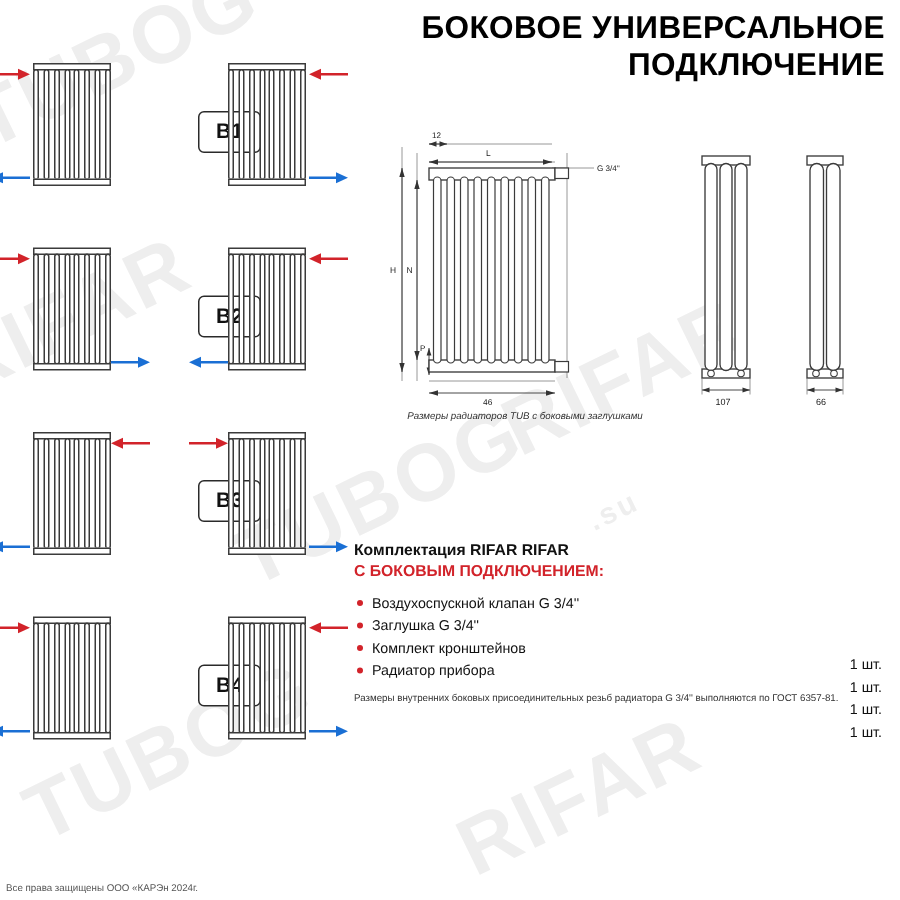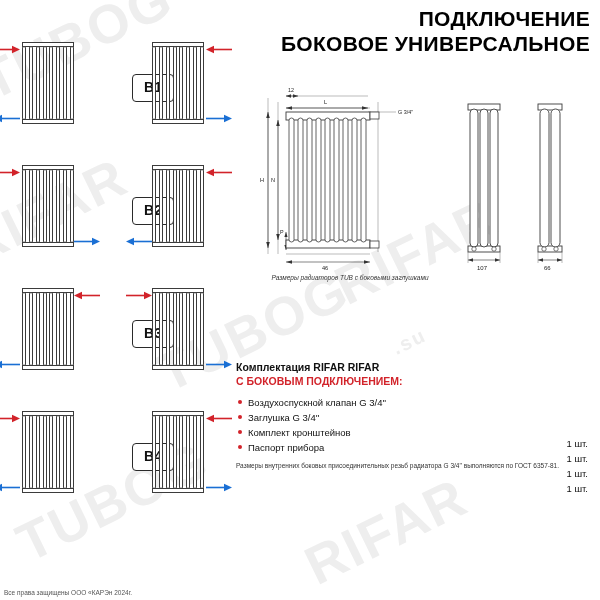--- a/index.html
+++ b/index.html
@@ -232,22 +232,22 @@
   <div class="wm-text" style="left:-26px; top:8px; font-size:54px; transform:rotate(-26deg);">TUBOG</div>
   <div class="wm-text" style="left:-40px; top:180px; font-size:54px; transform:rotate(-26deg);">RIFAR</div>
   <div class="wm-text" style="left:150px; top:300px; font-size:54px; transform:rotate(-26deg);">TUBOG</div>
   <div class="wm-text" style="left:330px; top:220px; font-size:54px; transform:rotate(-26deg);">RIFAR</div>
   <div class="wm-text" style="left:10px; top:470px; font-size:54px; transform:rotate(-26deg);">TUBOG</div>
   <div class="wm-text" style="left:300px; top:500px; font-size:54px; transform:rotate(-26deg);">RIFAR</div>
   <div class="wm-text" style="left:392px; top:330px; font-size:20px; transform:rotate(-26deg);">.su</div>
 </div>
 
 <div class="header">
+  <div class="line">БОКОВОЕ УНИВЕРСАЛЬНОЕ</div>
   <div class="line">ПОДКЛЮЧЕНИЕ</div>
-  <div class="line">БОКОВОЕ УНИВЕРСАЛЬНОЕ</div>
 </div>
 
 <div class="schemes">
 
   <div class="scheme-row">
     <div class="rad" style="left:22px; top:8px;">
       <div class="cap top"></div>
       <div class="body">
         <div class="col"></div>
           <div class="col"></div>
@@ -615,21 +615,21 @@
       <span>Заглушка G 3/4''</span>
       <span class="qty">1 шт.</span>
     </li>
     <li>
       <span class="bullet"></span>
       <span>Комплект кронштейнов</span>
       <span class="qty">1 шт.</span>
     </li>
     <li>
       <span class="bullet"></span>
-      <span>Паспорт прибора</span>
+      <span>Радиатор прибора</span>
       <span class="qty">1 шт.</span>
     </li>
   </ul>
 
   <div class="tb-note">Размеры внутренних боковых присоединительных резьб радиатора G 3/4'' выполняются по ГОСТ 6357-81.</div>
 
 
 </div>
 
 <div class="footer">Все права защищены ООО «КАРЭн 2024г.</div>

